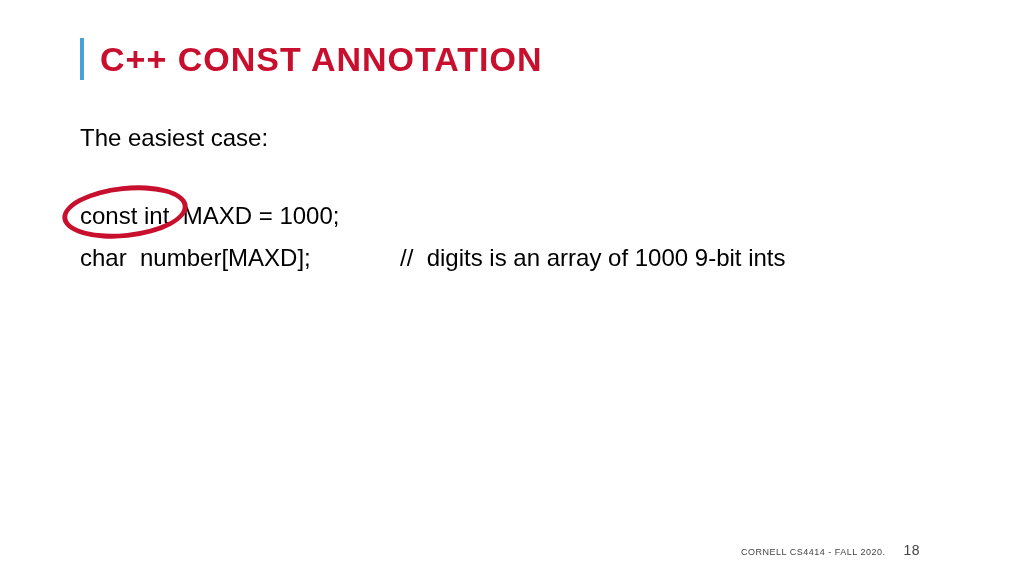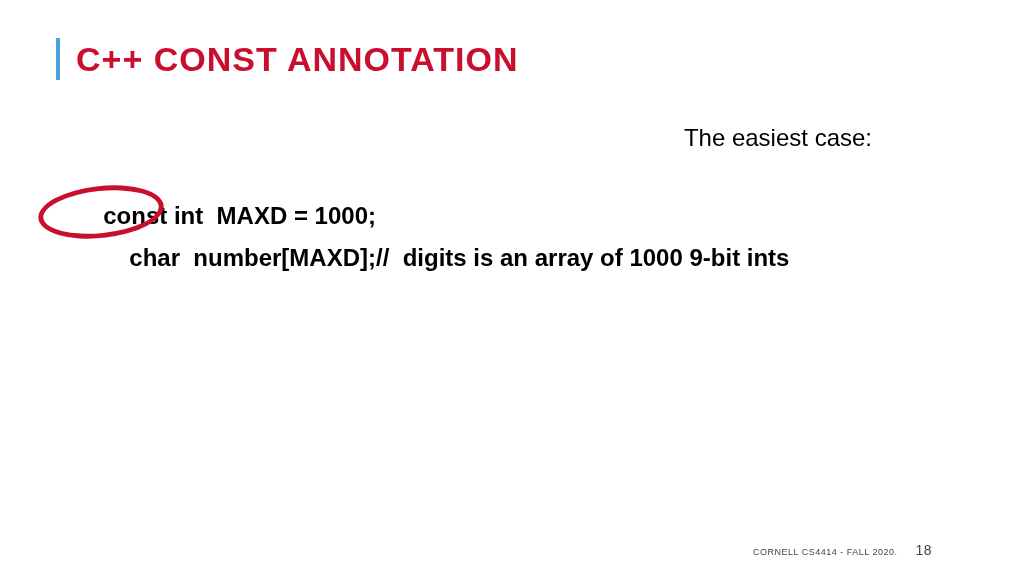--- a/index.html
+++ b/index.html
@@ -1,29 +1,29 @@
 <!DOCTYPE html>
 <html><head>
 <meta charset="utf-8">
 <style>
   * { margin: 0; padding: 0; box-sizing: border-box; }
   html, body { width: 1024px; height: 576px; background: #fff; font-family: "Segoe UI", "Helvetica Neue", Arial, sans-serif; color: #000; overflow: hidden; }
-  .slide { position: relative; width: 952px; height: 576px; padding: 38px 80px 0 56px; text-align: right; }
+  .slide { position: relative; width: 952px; height: 576px; padding: 38px 80px 0 80px; }
   .title-wrap { display: flex; align-items: center; margin-bottom: 42px; }
   .title-bar { width: 4px; height: 42px; background: #4aa0d8; margin-right: 16px; }
   .title { font-size: 34px; font-weight: 800; letter-spacing: 1px; color: #c8102e; }
   .body-text { font-size: 24px; line-height: 1.35; color: #000; }
   .intro { margin-bottom: 48px; }
   .code-block { position: relative; margin-bottom: 10px; }
-  .code-line { display: flex; white-space: pre; font-size: 24px; margin-bottom: 14px; font-weight: bold; }
+  .code-line { display: flex; white-space: pre; font-size: 24px; margin-bottom: 14px; }
   .code-line .code { width: 320px; flex-shrink: 0; }
   .code-line .comment { }
   .circle-annot { position: absolute; left: -18px; top: -16px; width: 126px; height: 52px; border: 5px solid #c8102e; border-radius: 50%; transform: rotate(-6deg); pointer-events: none; }
   .explain { margin-top: 40px; }
-  .footer { position: absolute; right: 20px; bottom: 18px; font-size: 9px; letter-spacing: 0.5px; color: #444; display: flex; align-items: baseline; gap: 18px; }
+  .footer { position: absolute; right: 32px; bottom: 18px; font-size: 9px; letter-spacing: 0.5px; color: #444; display: flex; align-items: baseline; gap: 18px; }
   .footer .pg { font-size: 14px; }
 </style>
 </head>
 <body>
 
 <div class="slide">
 
   <div class="title-wrap">
     <div class="title-bar"></div>
     <h1 class="title">C++ CONST ANNOTATION</h1>

